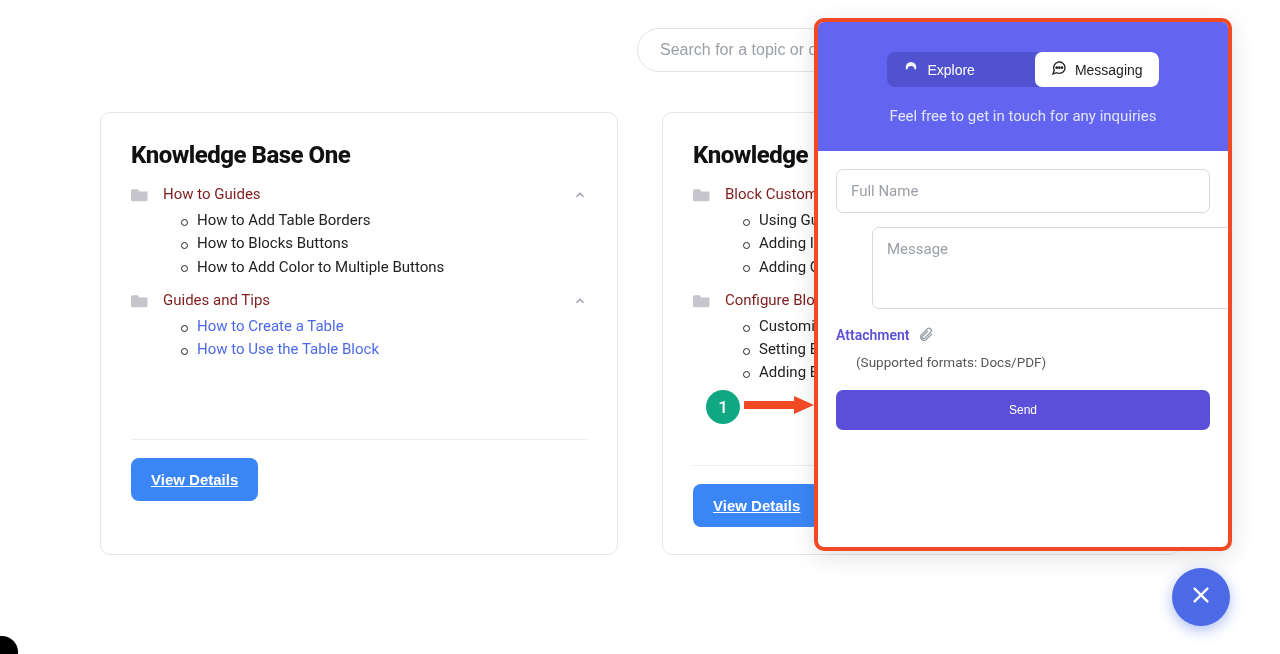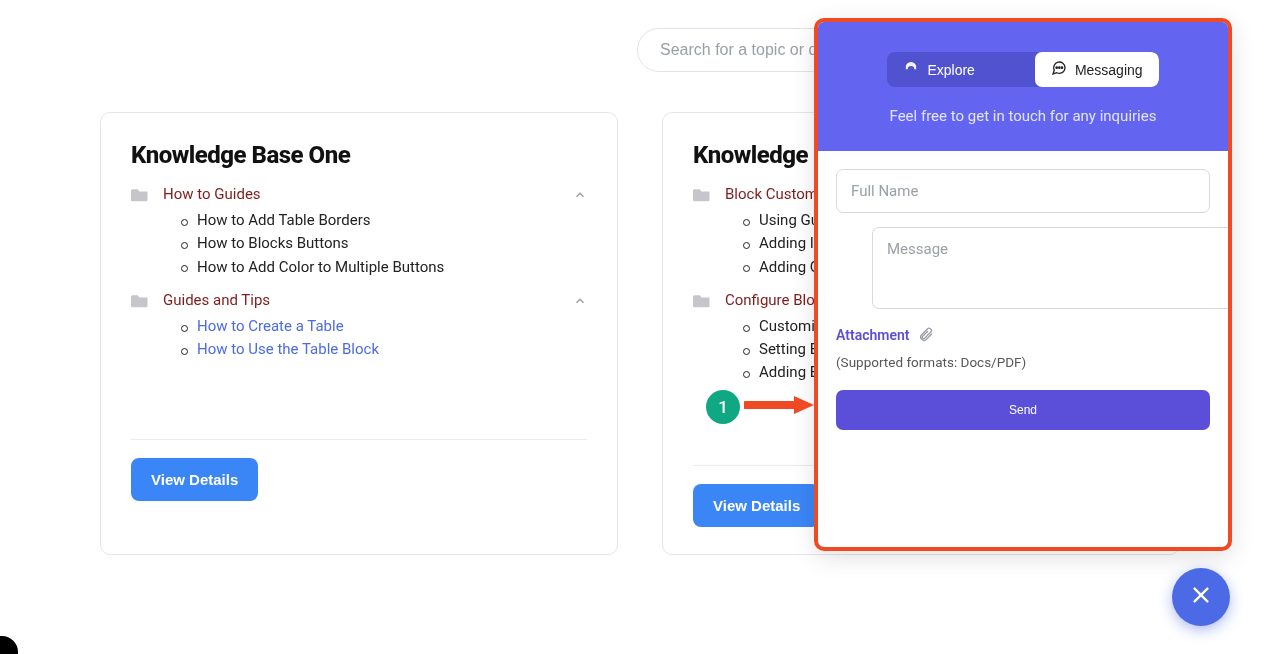--- a/index.html
+++ b/index.html
@@ -101,20 +101,21 @@
   .card.left .divider { margin-top: 78px; }
   .view-btn {
     background: #3b86f6;
     color: #fff;
     border: none;
     border-radius: 8px;
     padding: 13px 20px;
     font-size: 15px;
     font-weight: 600;
     cursor: pointer;
+    text-decoration: underline;
   }
   
   .chat {
     position: absolute;
     top: 18px;
     left: 814px;
     width: 418px;
     height: 533px;
     background: #fff;
     border-radius: 10px;
@@ -189,20 +190,21 @@
     font-size: 14px;
     color: #5b4fd9;
     font-weight: 600;
     margin-top: 4px;
   }
   .attach-row svg { width: 16px; height: 16px; color: #9aa0a6; }
   .attach-note {
     font-size: 13.5px;
     color: #58585c;
     margin-top: -6px;
+    margin-left: 20px;
   }
   .send-btn {
     width: 100%;
     background: #5b4fd9;
     color: #fff;
     border: none;
     border-radius: 7px;
     padding: 13px 0;
     font-size: 12px;
     font-weight: 500;

